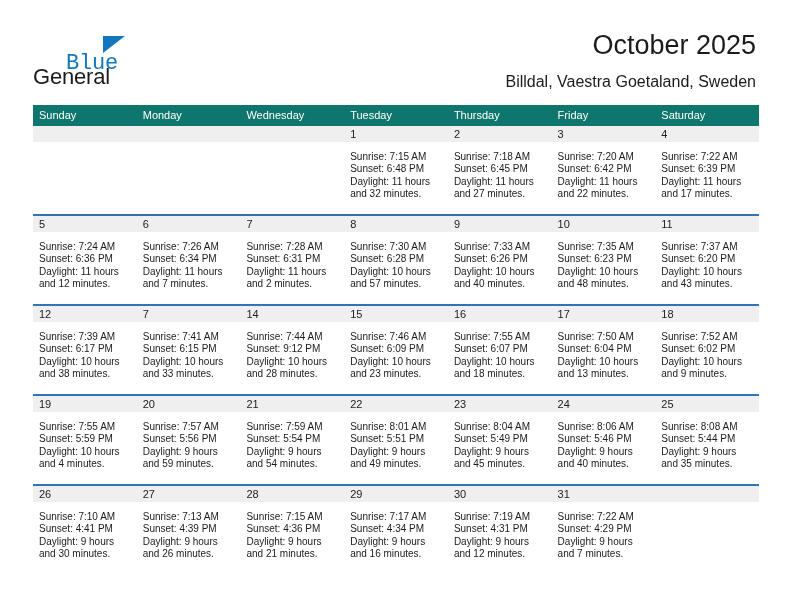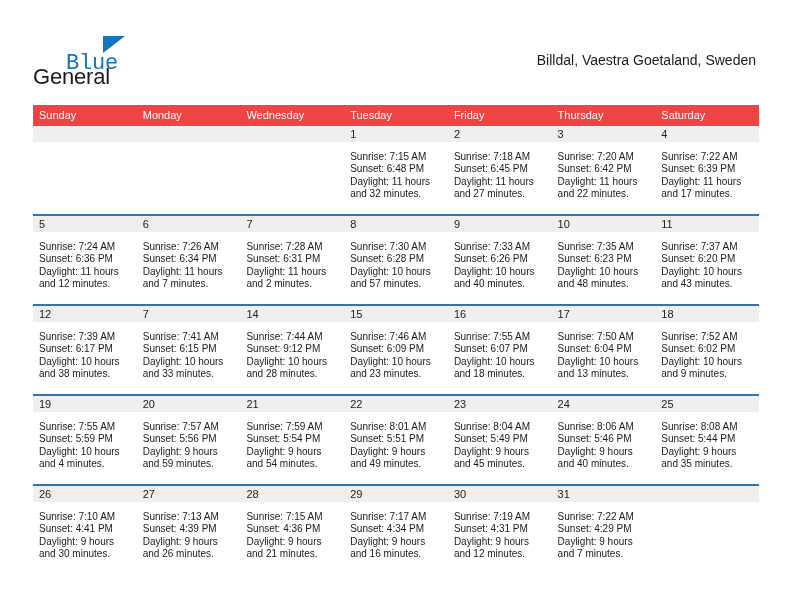--- a/index.html
+++ b/index.html
@@ -75,39 +75,39 @@
     top: 30px;
     text-align: right;
   }
   .cal-title {
     font-size: 27px;
     color: #1b1b1b;
     line-height: 30px;
     white-space: nowrap;
   }
   .cal-subtitle {
-    margin-top: 22px;
-    font-size: 14px;
+    margin-top: 14px;
+    font-size: 16px;
     color: #1b1b1b;
     line-height: 16px;
     white-space: nowrap;
   }
 
   
   .calendar {
     position: absolute;
     left: 33px;
     top: 105px;
     width: 726px;
   }
 
   .dow-row {
     display: flex;
     width: 100%;
-    background: #ef4444;
+    background: #0f766e;
     height: 21px;
   }
   .dow-cell {
     flex: 1 1 0;
     color: #ffffff;
     font-size: 11px;
     line-height: 21px;
     padding-left: 6px;
     box-sizing: border-box;
     white-space: nowrap;
@@ -167,32 +167,33 @@
 <div class="page">
 
   <div class="header">
     <div class="logo">
       <span class="logo-general">General</span>
       <span class="logo-tri"></span>
       <span class="logo-blue">Blue</span>
     </div>
 
     <div class="title-block">
+      <div class="cal-title">October 2025</div>
       <div class="cal-subtitle">Billdal, Vaestra Goetaland, Sweden</div>
     </div>
   </div>
 
   <div class="calendar">
     <div class="dow-row">
       <div class="dow-cell">Sunday</div>
       <div class="dow-cell">Monday</div>
       <div class="dow-cell">Wednesday</div>
       <div class="dow-cell">Tuesday</div>
+      <div class="dow-cell">Thursday</div>
       <div class="dow-cell">Friday</div>
-      <div class="dow-cell">Thursday</div>
       <div class="dow-cell">Saturday</div>
     </div>
 
     <div id="weeks-container">
         <div class="week-row">
           <div class="day-cell empty">
             <div class="day-band">
               <div class="day-num"></div>
             </div>
             <div class="day-body">

